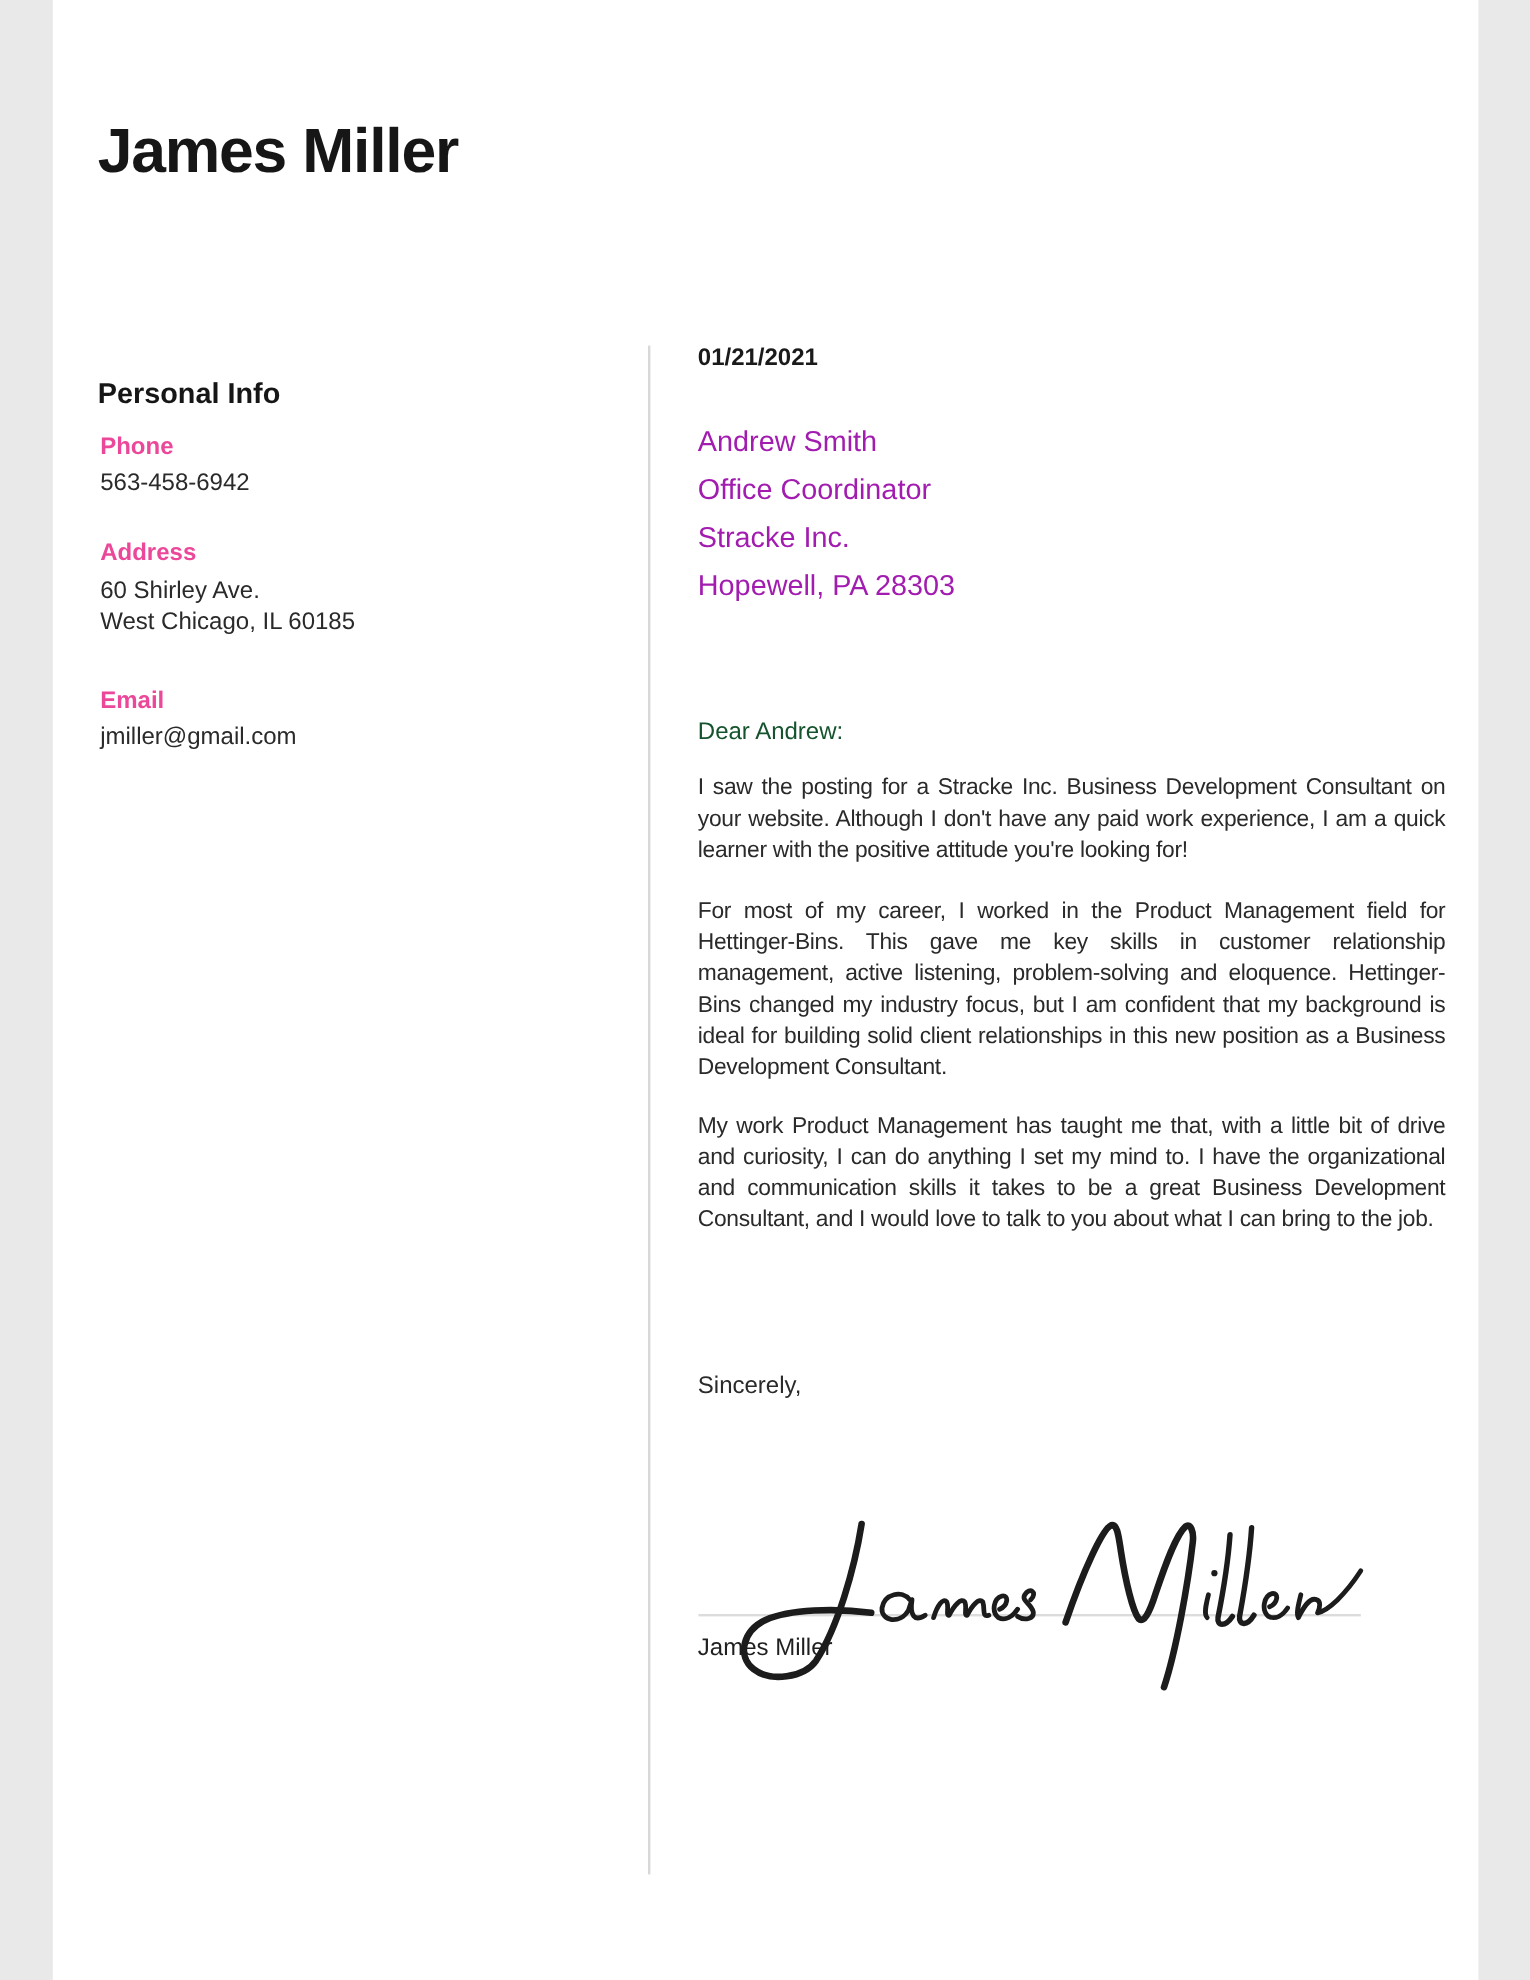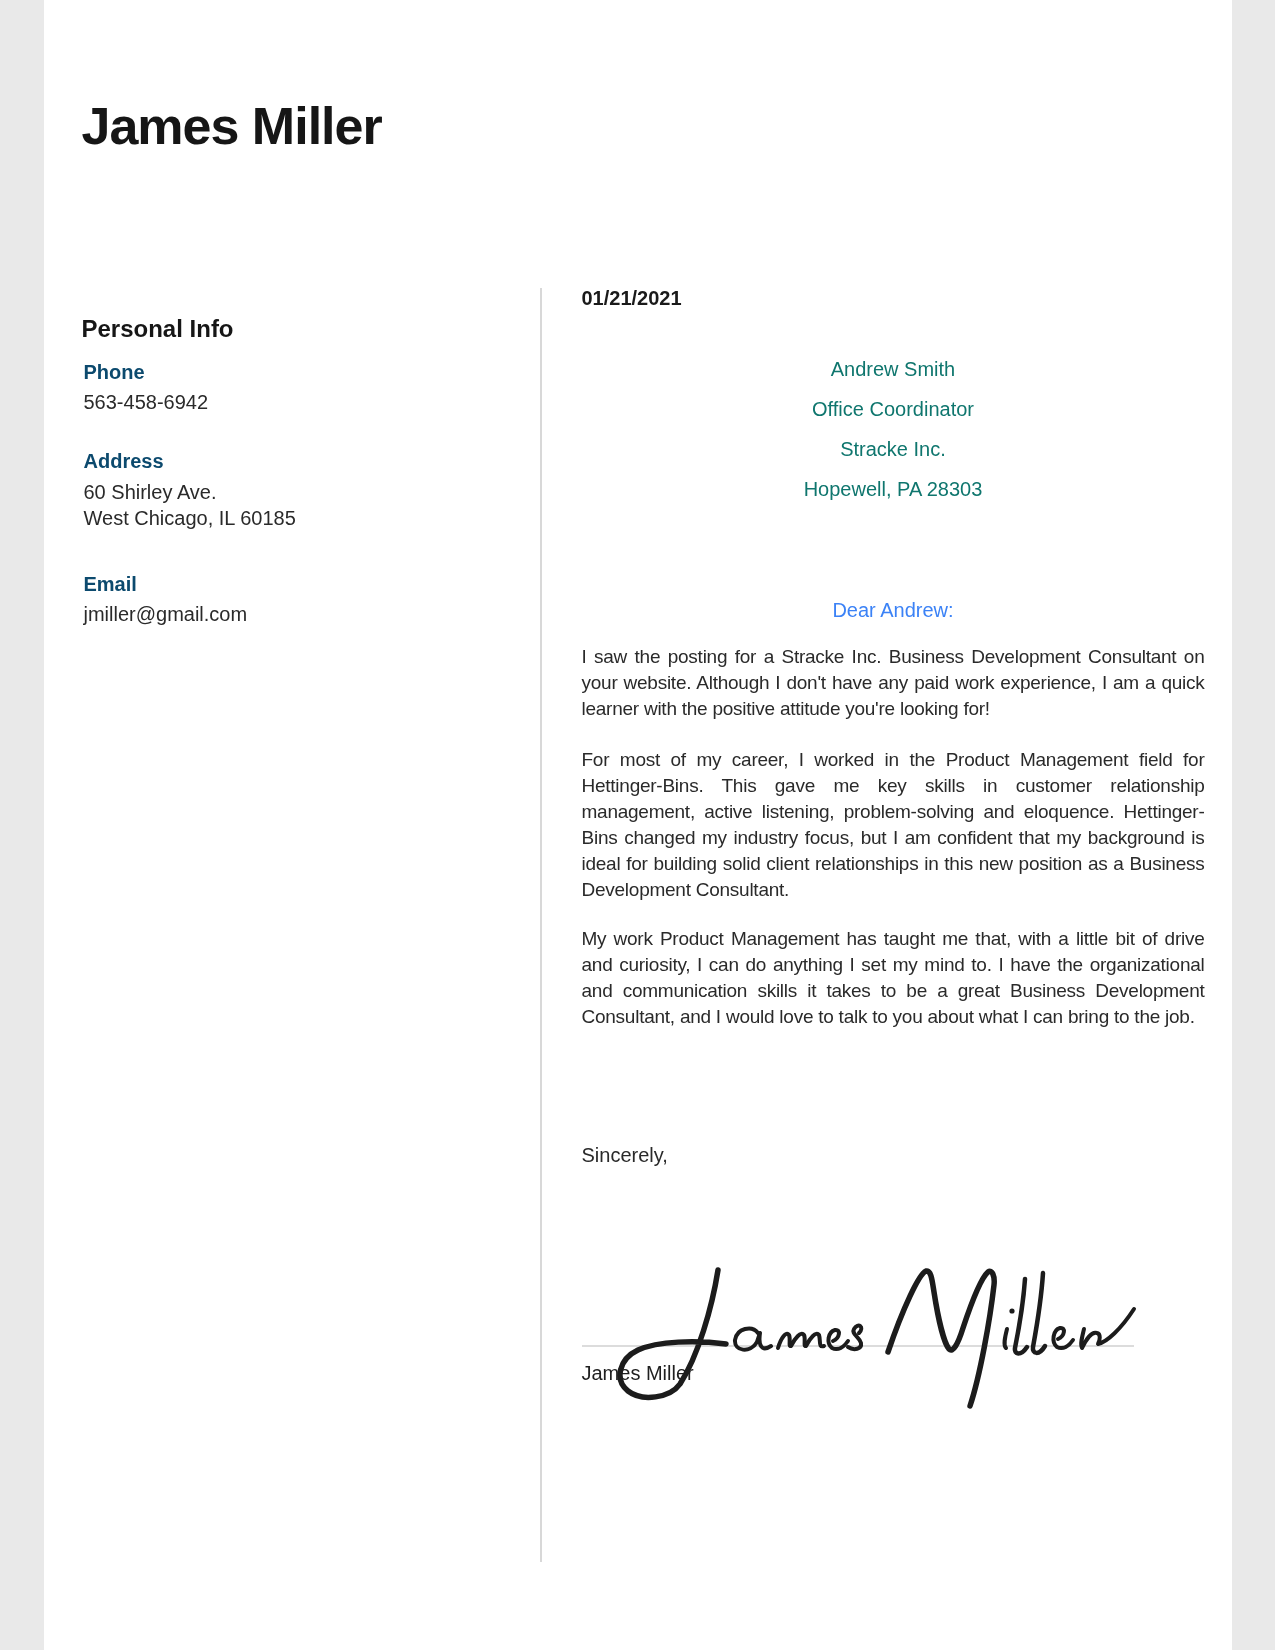--- a/index.html
+++ b/index.html
@@ -31,21 +31,21 @@
     font-size: 24px;
     font-weight: 700;
     color: #161616;
     line-height: 28px;
     margin-top: 31px;
   }
   .info-label {
     left: 40px;
     font-size: 20px;
     font-weight: 700;
-    color: #0c4a6e;
+    color: #ec4899;
     line-height: 24px;
   }
   .info-value {
     left: 40px;
     font-size: 20px;
     font-weight: 400;
     color: #2a2a2a;
     line-height: 26px;
   }
 
@@ -59,31 +59,29 @@
   .right-col { left: 538px; width: 623px; }
   .date-line {
     top: 285px;
     font-size: 20px;
     font-weight: 700;
     color: #1a1a1a;
     line-height: 26px;
   }
   .recipient {
     top: 349px;
-    font-size: 20px;
-    color: #0f766e;
-    text-align: center;
+    font-size: 24px;
+    color: #a21caf;
   }
   .recipient p { margin: 0; line-height: 40px; }
   .salutation {
     top: 597px;
     font-size: 20px;
-    color: #3b82f6;
+    color: #14532d;
     line-height: 26px;
-    text-align: center;
   }
   .body-par {
     font-size: 19px;
     letter-spacing: -0.25px;
     color: #2a2a2a;
     line-height: 26px;
     text-align: justify;
     margin: 0;
   }
   .par-1 { top: 644px; }

